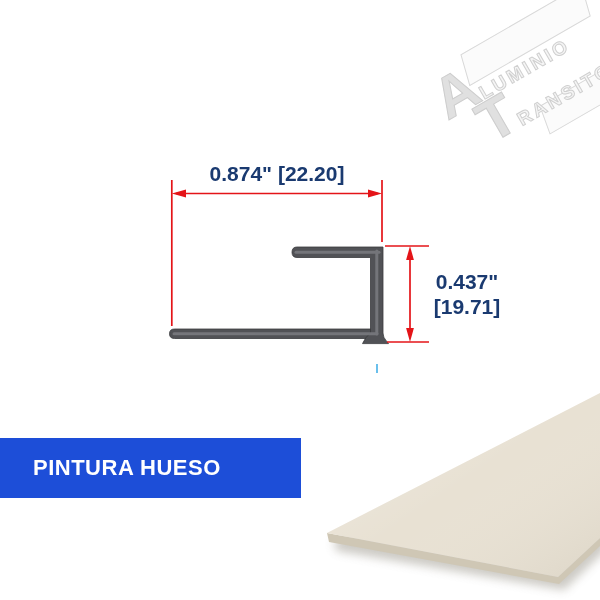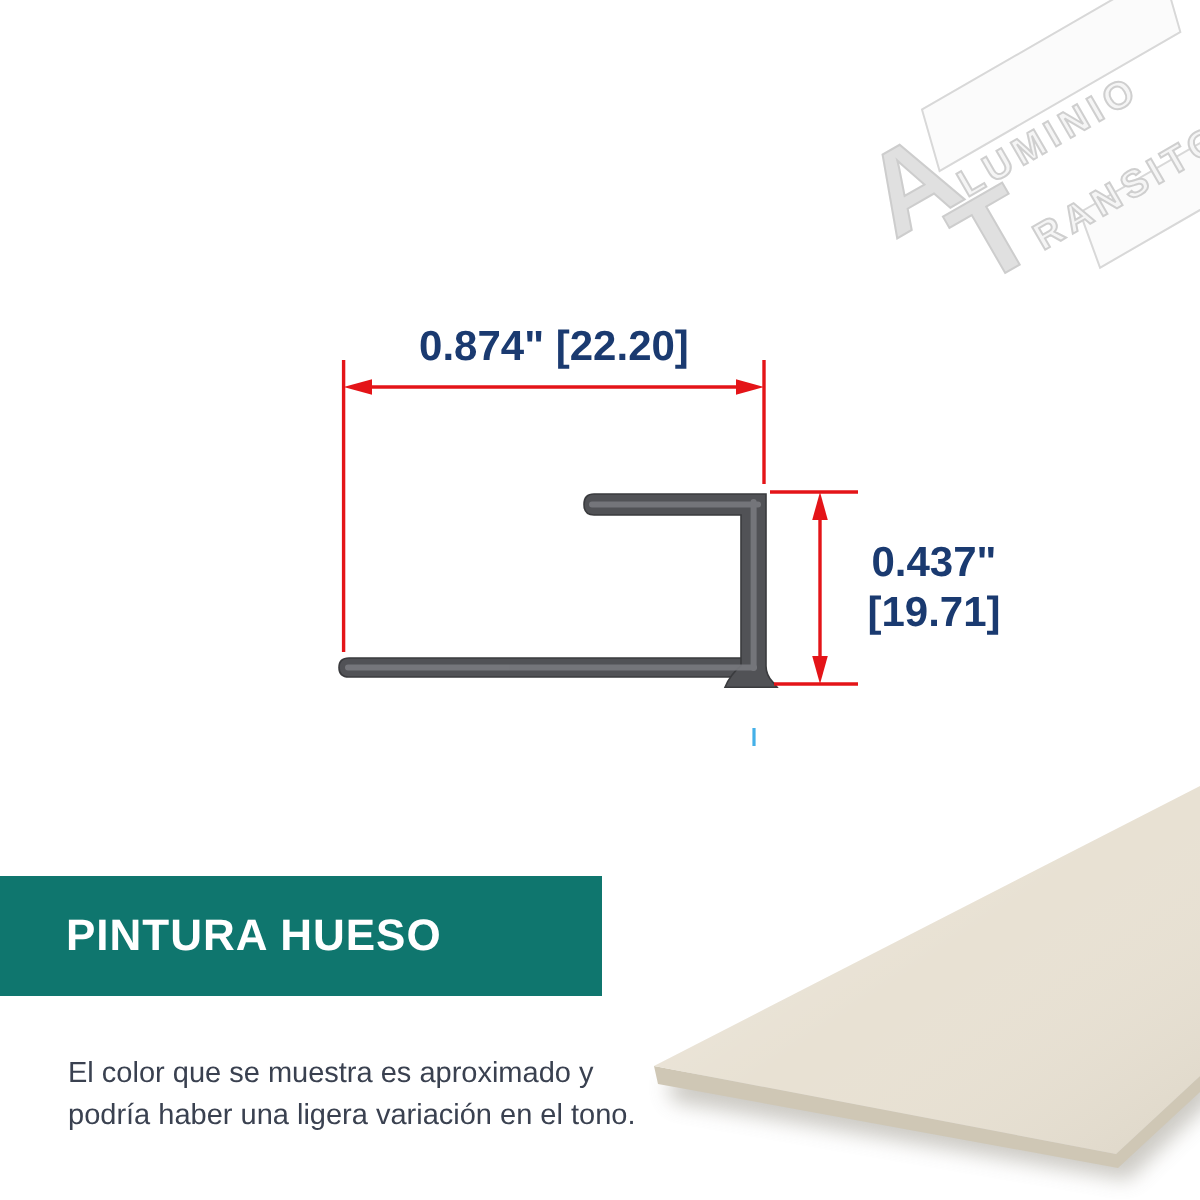--- a/index.html
+++ b/index.html
@@ -35,21 +35,21 @@
   
   .dim-label{
     position:absolute;color:#1a3a70;font-weight:bold;font-size:21px;
     text-align:center;letter-spacing:0px;line-height:25px;
   }
   .dim-width{left:167px;top:161px;width:220px;}
   .dim-height{left:425px;top:269px;width:84px;}
 
   
   .banner{
-    position:absolute;left:0;top:438px;width:301px;height:60px;background:#0f766e;
+    position:absolute;left:0;top:438px;width:301px;height:60px;background:#1d4ed8;
     display:flex;align-items:center;
   }
   .banner .label{
     color:#ffffff;font-size:22px;font-weight:bold;letter-spacing:0.5px;padding-left:33px;
   }
 
   
   .disclaimer{
     position:absolute;left:34px;top:527px;color:#3a4150;font-size:14.5px;line-height:20.5px;
   }
@@ -125,18 +125,14 @@
   <div class="dim-label dim-width">0.874" [22.20]</div>
   <div class="dim-label dim-height">
     <div>0.437"</div>
     <div>[19.71]</div>
   </div>
 
   <div class="banner">
     <span class="label">PINTURA HUESO</span>
   </div>
 
-  <div class="disclaimer">
-    <div>El color que se muestra es aproximado y</div>
-    <div>podría haber una ligera variación en el tono.</div>
-  </div>
 
 </div>
 
 </body></html>

